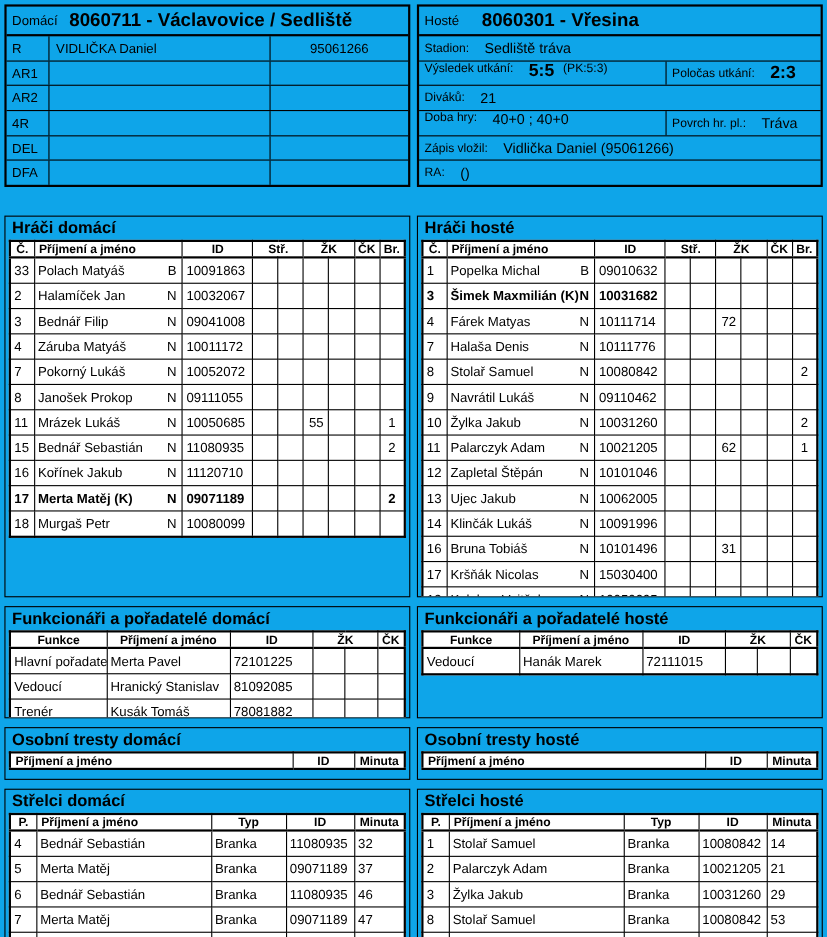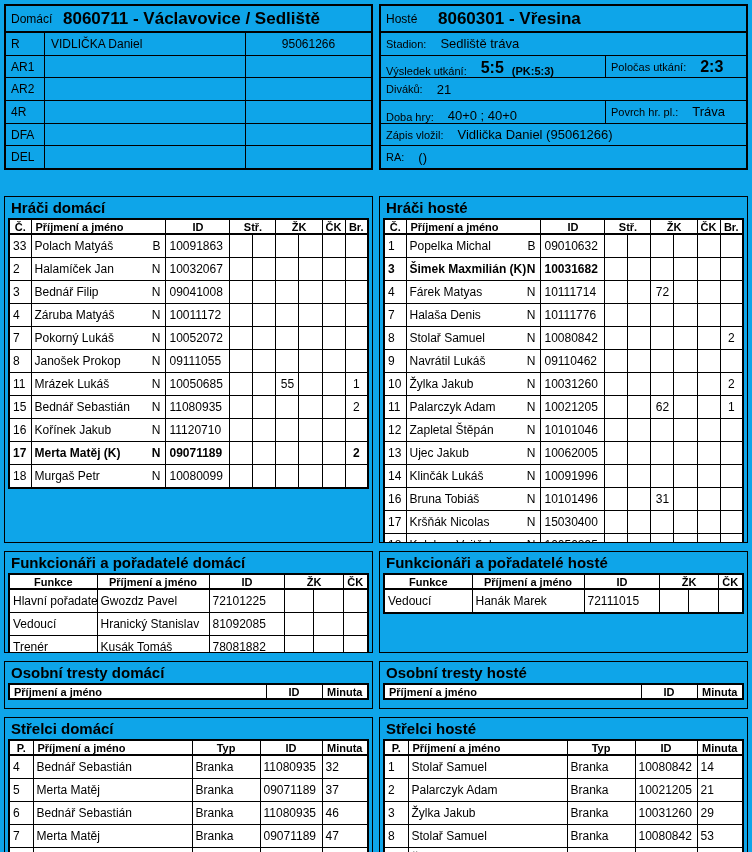--- a/index.html
+++ b/index.html
@@ -16,23 +16,23 @@
   .tp-body { flex:1; display:flex; flex-direction:column; }
   .tp-row { flex:1; display:flex; align-items:stretch; min-height:0; }
   .tp-row + .tp-row { border-top:1px solid #000; }
   .role-cell { width:33px; flex:none; border-right:1px solid #000; display:flex; align-items:center; padding-left:5px; font-size:12px; }
   .name-cell { flex:1; border-right:1px solid #000; display:flex; align-items:center; padding-left:6px; font-size:12px; white-space:nowrap; overflow:hidden; }
   .idc-cell { width:125px; flex:none; display:flex; align-items:center; justify-content:center; font-size:12px; }
   .fld { display:flex; align-items:center; padding-left:5px; }
   .fld-label { font-size:11px; margin-right:14px; white-space:nowrap; }
   .fld-value { font-size:13px; white-space:nowrap; }
   .fld-big { font-size:16px; font-weight:bold; white-space:nowrap; }
-  .fld-note { font-size:11px; margin-left:8px; white-space:nowrap;font-weight:bold; }
+  .fld-note { font-size:11px; margin-left:8px; white-space:nowrap; }
   .split { padding:0; }
-  .split-left { width:219px; flex:none; border-right:1px solid #000; display:flex; align-items:flex-end; padding-left:5px; }
+  .split-left { width:219px; flex:none; border-right:1px solid #000; display:flex; align-items:flex-start; padding-left:5px; }
   .split-right { flex:1; display:flex; align-items:center; padding-left:5px; }
 
   
   .section { border:1px solid #000; box-sizing:border-box; padding:1px 3px 2px 3px; overflow:hidden; }
   .section-title { font-size:15px; font-weight:bold; padding:1px 2px 2px 3px; white-space:nowrap; }
 
   table { border-collapse:collapse; width:100%; table-layout:fixed; background:#fff; }
   table { border:2px solid #000; }
   th { font-size:11px; font-weight:bold; border:1px solid #000; padding:0 2px; height:13px; text-align:center; white-space:nowrap; overflow:hidden; }
   td { font-size:12px; border:1px solid #000; padding:1px 3px; height:20px; white-space:nowrap; overflow:hidden; }
@@ -81,27 +81,27 @@
             <span class="idc-cell"></span>
           </div>
 
           <div class="tp-row">
             <span class="role-cell">4R</span>
             <span class="name-cell"></span>
             <span class="idc-cell"></span>
           </div>
 
           <div class="tp-row">
-            <span class="role-cell">DFA</span>
+            <span class="role-cell">DEL</span>
             <span class="name-cell"></span>
             <span class="idc-cell"></span>
           </div>
 
           <div class="tp-row">
-            <span class="role-cell">DEL</span>
+            <span class="role-cell">DFA</span>
             <span class="name-cell"></span>
             <span class="idc-cell"></span>
           </div>
         </div>
     </div>
 
     <div class="half top-panel">
       <div class="tp-title">
         <span class="tp-label">Hosté</span>
         <span class="tp-big">8060301 - Vřesina</span>
@@ -655,21 +655,21 @@
             <th>Příjmení a jméno</th>
             <th>ID</th>
             <th colspan="2">ŽK</th>
             <th>ČK</th>
           </tr>
         </thead>
         <tbody>
 
             <tr>
               <td>Hlavní pořadatel</td>
-              <td>Gwozdz Pavel</td>
+              <td>Merta Pavel</td>
               <td>72101225</td>
               <td class="ctr"></td>
               <td class="ctr"></td>
               <td class="ctr"></td>
             </tr>
 
             <tr>
               <td>Vedoucí</td>
               <td>Hranický Stanislav</td>
               <td>81092085</td>

